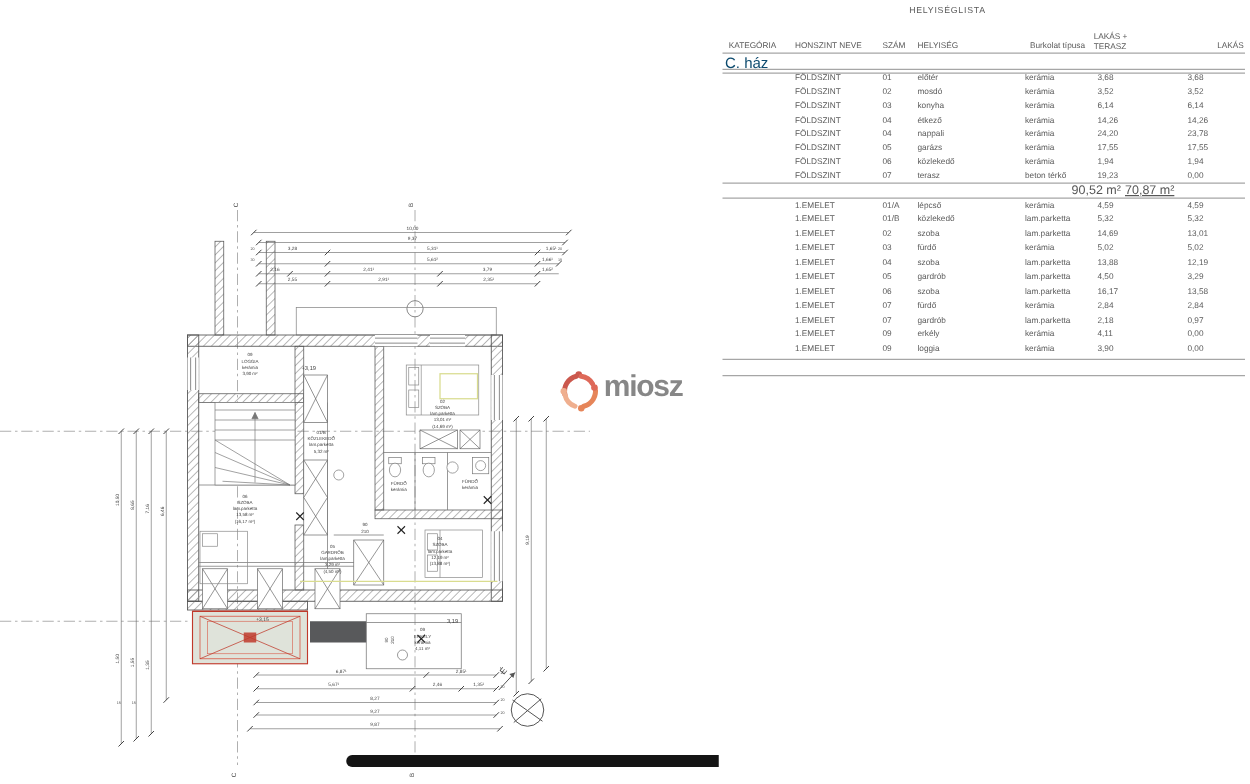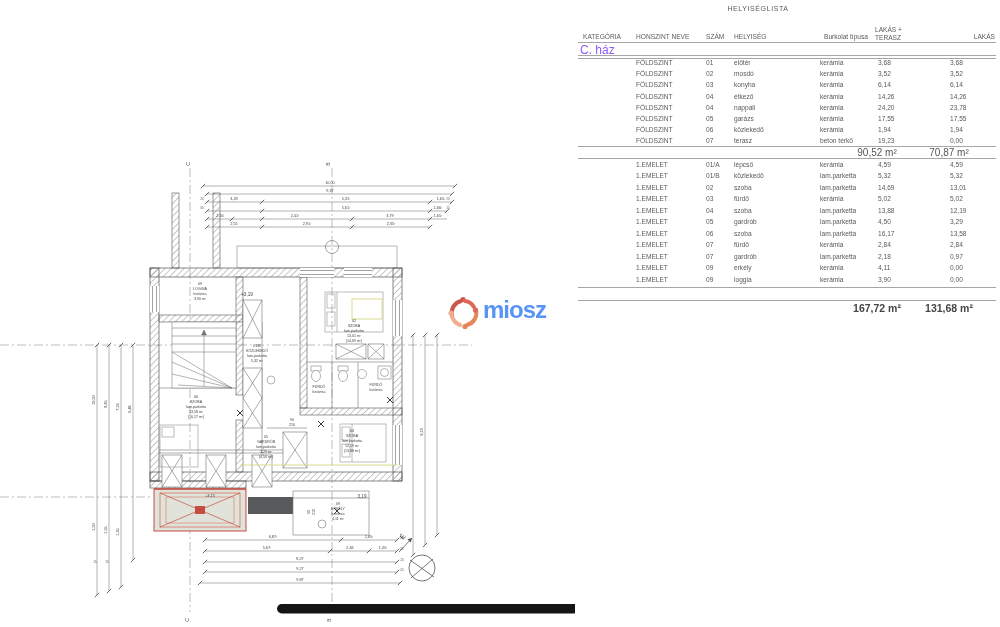--- a/index.html
+++ b/index.html
@@ -7,40 +7,40 @@
        font-family:"Liberation Sans", sans-serif;}
   .sheet{position:absolute;inset:0;background:#fff;}
 
   
   svg.plan{position:absolute;left:0;top:0;}
   .pt{font-family:"Liberation Sans",sans-serif;fill:#3f3f3f;}
 
   
   .logo{position:absolute;left:446px;top:294px;width:130px;height:40px;opacity:.85;}
   .logo-text{position:absolute;left:37px;top:2px;font-size:24px;font-weight:bold;
-             color:#3b82f6;letter-spacing:-1px;}
+             color:#737373;letter-spacing:-1px;}
 
   
   .roomlist{position:absolute;left:578px;top:0;width:418px;height:627px;color:#58585a;}
   .rl-title{position:absolute;top:5px;left:0;width:360px;text-align:center;
             font-size:7px;letter-spacing:.6px;color:#5a5a5a;}
   .hd{position:absolute;font-size:6.6px;color:#5a5a5a;white-space:nowrap;}
   .rule{position:absolute;left:0;width:418px;height:1px;background:#a6a6a6;}
-  .rl-cat{position:absolute;left:2px;font-size:12px;color:#8b5cf6;}
+  .rl-cat{position:absolute;left:2px;font-size:12px;color:#0c4a6e;}
   .trow{position:relative;height:11.2px;}
   #rows-1 .trow{height:11.55px;}
   .tc{position:absolute;top:1px;font-size:6.6px;color:#5a5a5a;white-space:nowrap;}
   .c-hon{left:58px;} .c-szam{left:128px;} .c-hely{left:156px;}
   .c-burk{left:242px;} .c-lt{left:300px;} .c-l{left:372px;}
   .rows{position:absolute;left:0;width:418px;}
   .rl-sub{position:absolute;left:0;width:418px;height:12px;}
   .sub-lt{position:absolute;left:240px;width:118px;text-align:center;
           font-size:10px;color:#565656;}
-  .sub-l{position:absolute;left:340px;width:62px;text-align:center;
-         font-size:10px;color:#565656;}
+  .sub-l{position:absolute;left:322px;width:62px;text-align:left;
+         font-size:10px;color:#565656;text-decoration:underline;}
   .rl-total .sub-lt,.rl-total .sub-l{font-weight:bold;color:#464646;font-size:10.5px;}
 </style>
 </head>
 <body>
 
 <div class="sheet">
 
 <svg class="plan" width="575" height="627" viewBox="0 0 575 627">
   <defs>
     <pattern id="hatch" width="4.5" height="4.5" patternUnits="userSpaceOnUse" patternTransform="rotate(45)">
@@ -618,19 +618,15 @@
           <span class="tc c-szam">09</span>
           <span class="tc c-hely">loggia</span>
           <span class="tc c-burk">kerámia</span>
           <span class="tc c-lt">3,90</span>
           <span class="tc c-l">0,00</span>
         </div>
       </div>
 
   <div class="rule" style="top:286.5px"></div>
   <div class="rule" style="top:300px"></div>
-  <div class="rl-sub rl-total" style="top:302px">
-    <span class="sub-lt">167,72 m²</span>
-    <span class="sub-l">131,68 m²</span>
-  </div>
 </div>
 
 </div>
 
 </body></html>

